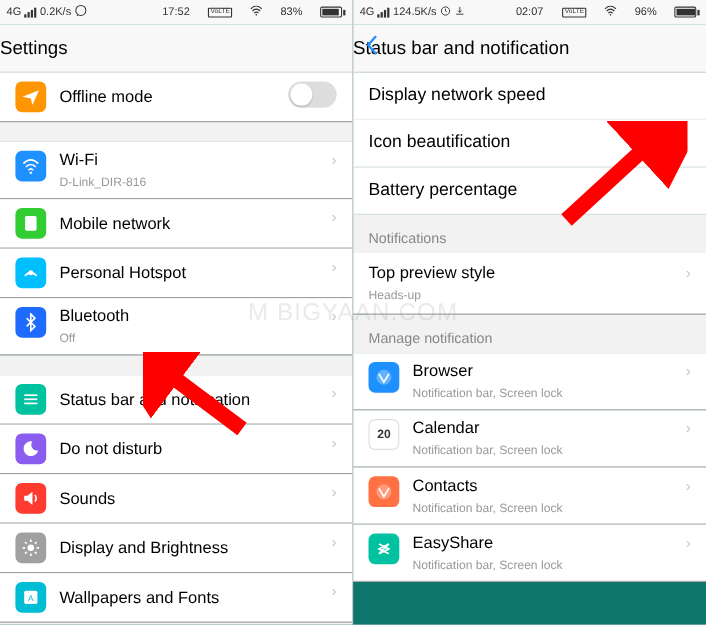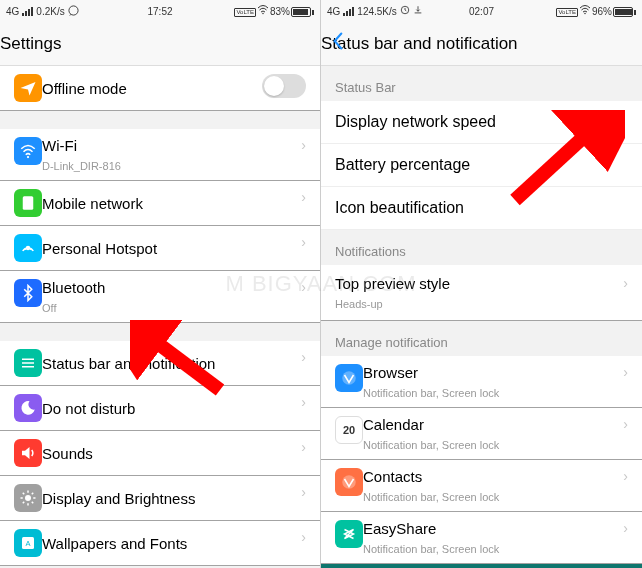--- a/index.html
+++ b/index.html
@@ -2,27 +2,27 @@
 <html><head>
 <meta charset="utf-8">
 <style>
   * { margin: 0; padding: 0; box-sizing: border-box; font-family: -apple-system, Helvetica, Arial, sans-serif; }
   body { background: #fff; width: 642px; height: 568px; overflow: hidden; position: relative; }
   .screens { display: flex; width: 642px; height: 568px; }
   .screen { width: 321px; height: 568px; background: #0f766e; position: relative; overflow: hidden; }
   .screen.left { border-right: 1px solid #ccc; }
   .statusbar { height: 22px; background: #f8f8f8; display: flex; align-items: center; font-size: 10px; color: #333; padding: 0 6px; justify-content: space-between; }
   .statusbar .sb-left { display: flex; align-items: center; gap: 3px; }
-  .statusbar .sb-right { display: flex; align-items: flex-end; gap: 1px; }
+  .statusbar .sb-right { display: flex; align-items: center; gap: 16px; }
   .header { height: 44px; background: #f8f8f8; display: flex; align-items: center; justify-content: flex-start; position: relative; border-bottom: 1px solid #ddd; }
   .header-title { font-size: 17px; font-weight: 500; color: #000; }
   .back { position: absolute; left: 10px; font-size: 22px; color: #1e90ff; }
   .section-header { font-size: 13px; color: #888; padding: 14px 14px 6px; background: #f2f2f2; }
   .row { background: #fff; display: flex; padding: 10px 14px; border-bottom: 1px solid #a3a3a3; min-height: 46px; position: relative; }
-  .row .icon { width: 28px; height: 28px; border-radius: 6px; display: flex; align-items: center; justify-content: center; flex-shrink: 0; }
+  .row .icon { width: 28px; height: 28px; border-radius: 6px; margin-right: 12px; display: flex; align-items: center; justify-content: center; flex-shrink: 0; }
   .row .icon svg { width: 18px; height: 18px; }
   .row .texts { flex: 1; display: flex; flex-direction: column; justify-content: center; }
   .row .label { font-size: 15px; color: #000; }
   .row .sub { font-size: 11px; color: #999; margin-top: 6px; }
   .row .chevron { color: #c8c8c8; font-size: 14px; margin-left: 6px; }
   .row .toggle { width: 44px; height: 24px; border-radius: 14px; background: #ddd; position: relative; flex-shrink: 0; }
   .row .toggle .knob { width: 20px; height: 20px; border-radius: 50%; background: #fff; position: absolute; top: 2px; left: 2px; box-shadow: 0 1px 2px rgba(0,0,0,.2); }
   .row.tight { padding: 8px 14px; min-height: 42px; }
   .row2 { background: #fff; display: flex; align-items: center; padding: 12px 14px; border-bottom: 1px solid #eee; justify-content: space-between; }
   .row2 .label { font-size: 16px; color: #000; }
@@ -279,36 +279,35 @@
     </div>
     <div class="header">
       <span class="back">
         <svg width="14" height="20" viewBox="0 0 14 24">
             <path d="M11 3 L3 12 L11 21" stroke="#1e90ff" stroke-width="2.5" fill="none" stroke-linecap="round"></path>
           </svg>
       </span>
       <div class="header-title">Status bar and notification</div>
     </div>
 
-    <div class="section-header">Status Bar</div>
     <div id="right-toggles">
         <div class="row2">
           <div class="label">Display network speed</div>
           <div class="toggle on">
             <div class="knob"></div>
           </div>
         </div>
         <div class="row2">
-          <div class="label">Battery percentage</div>
+          <div class="label">Icon beautification</div>
           <div class="toggle on">
             <div class="knob"></div>
           </div>
         </div>
         <div class="row2">
-          <div class="label">Icon beautification</div>
+          <div class="label">Battery percentage</div>
           <div class="toggle on">
             <div class="knob"></div>
           </div>
         </div>
       </div>
 
     <div class="section-header">Notifications</div>
     <div class="row">
       <div class="texts">
         <div class="label">Top preview style</div>

